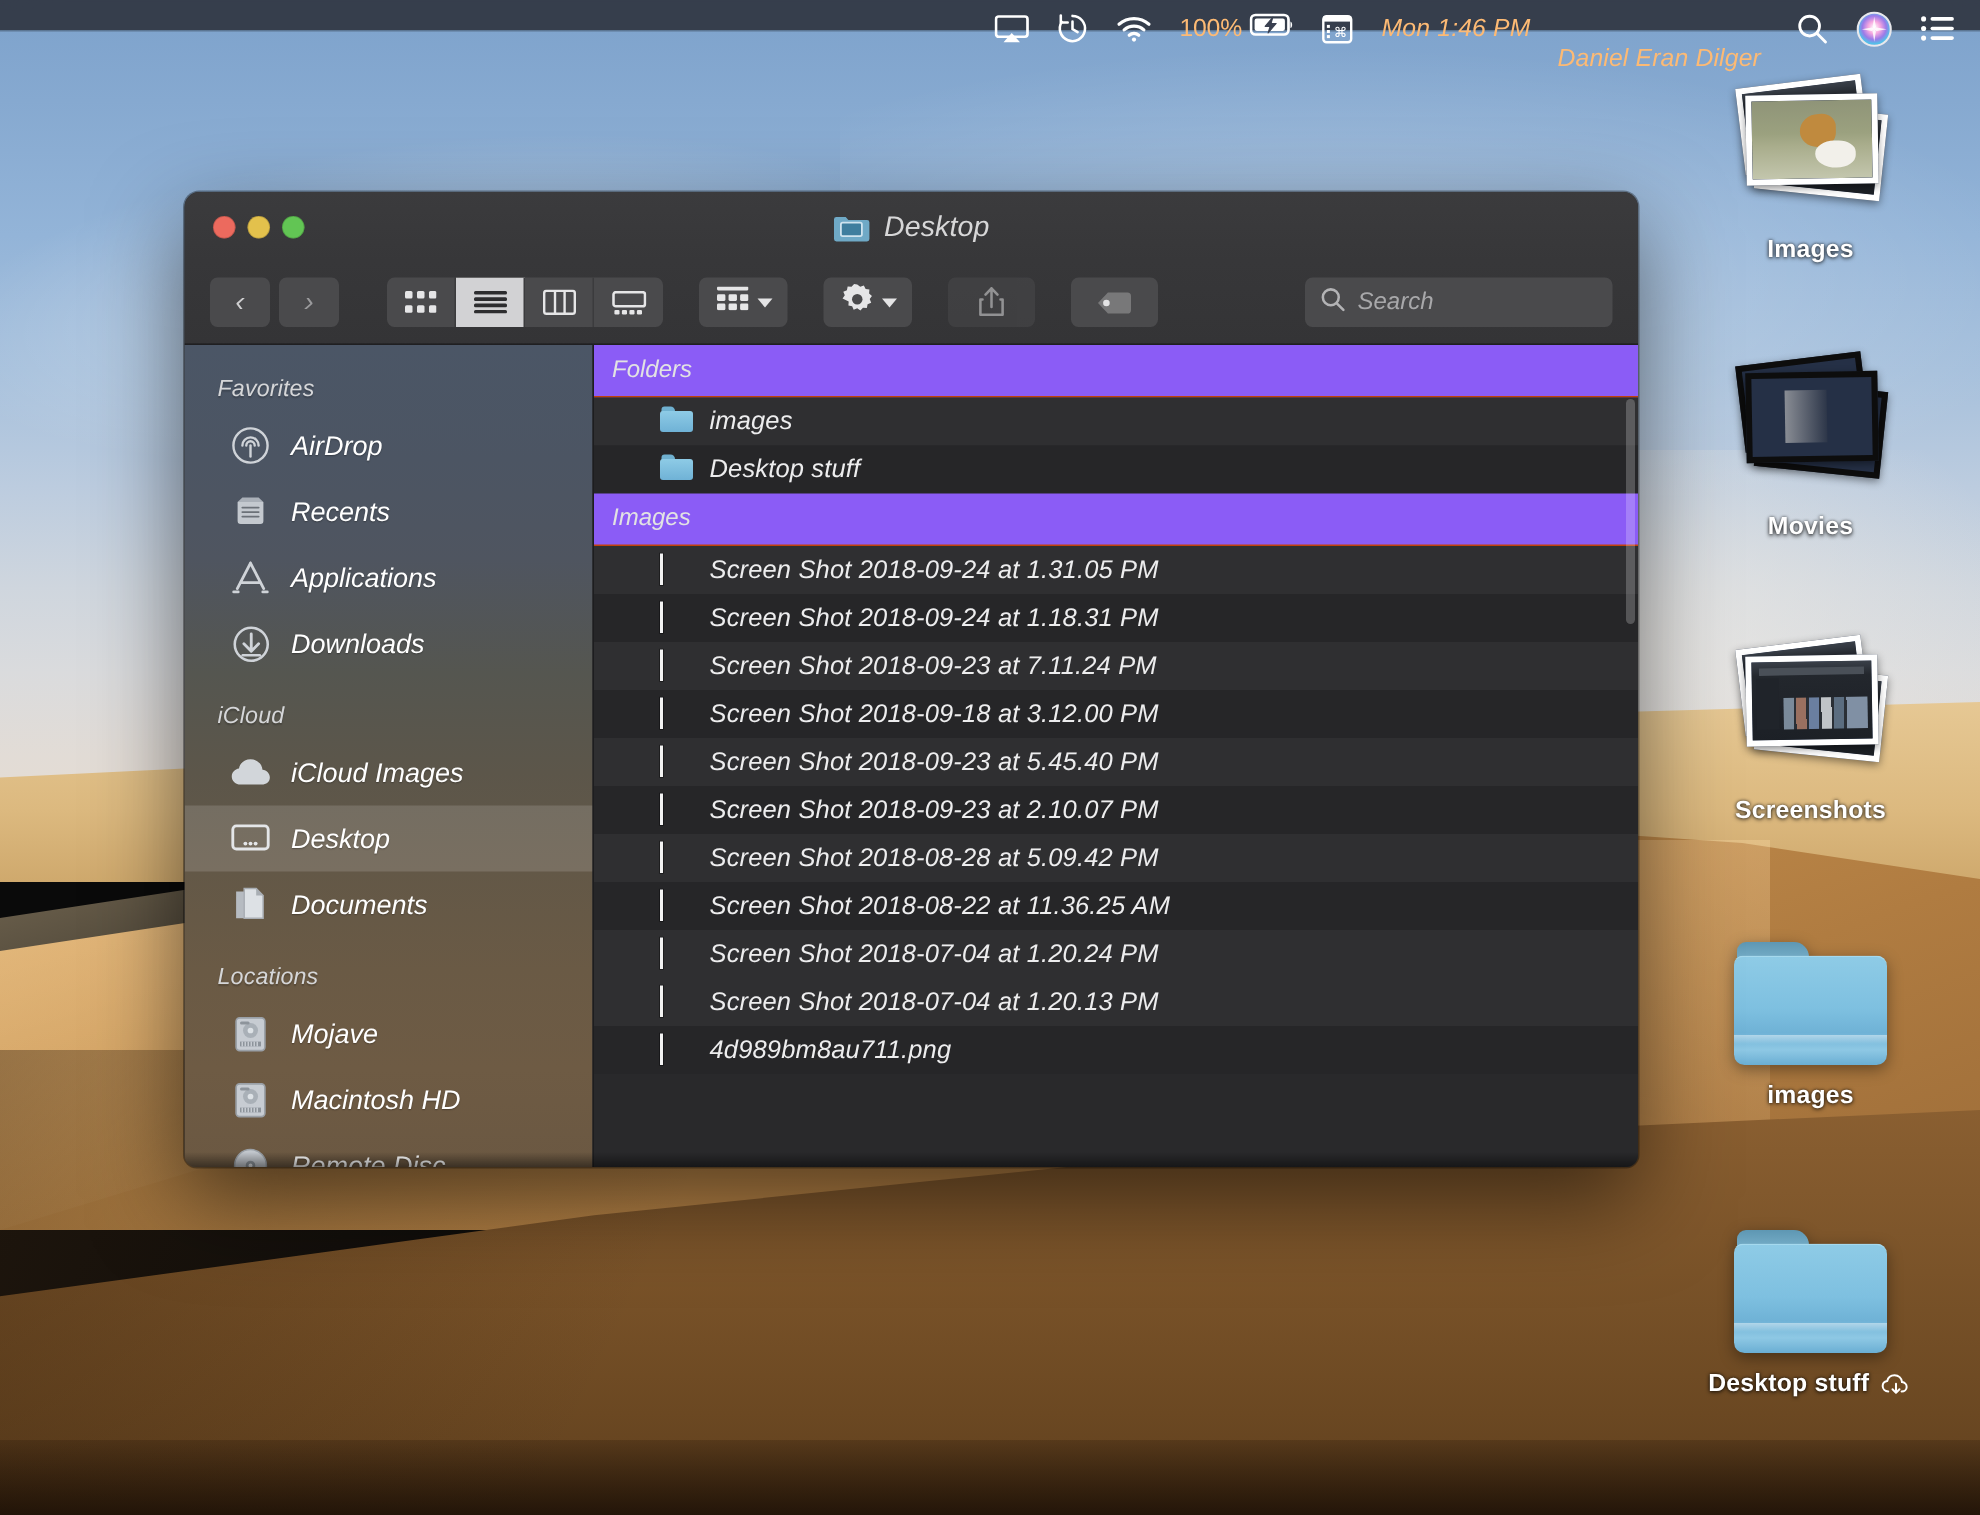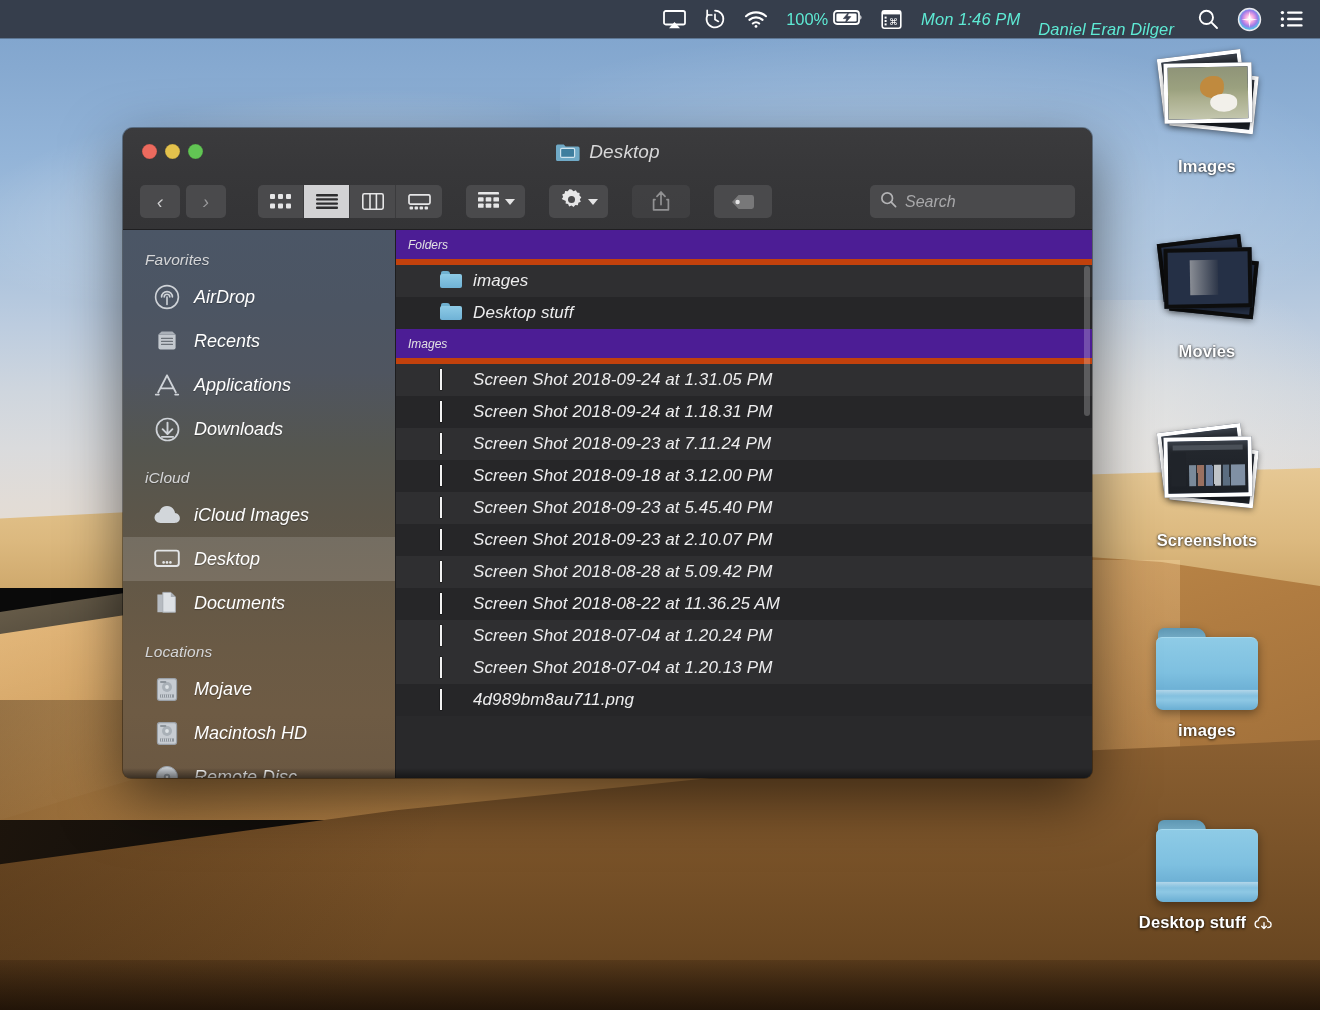--- a/index.html
+++ b/index.html
@@ -82,25 +82,25 @@
     position:absolute; left:420px; top:560px; width:760px; height:320px;
     background:linear-gradient(200deg, rgba(255,222,170,.30) 0%, rgba(255,222,170,0) 55%);
   }
   .wp-bottom-dark {
     position:absolute; left:0; top:960px; width:1320px; height:50px;
     background:linear-gradient(to bottom, rgba(35,20,8,.25), rgba(25,14,5,.85));
   }
 
   
   #menubar {
-    position:absolute; left:0; top:0; width:1320px; height:38px;
+    position:absolute; left:0; top:0; width:1320px; height:20px;
     background:rgba(48,54,66,.93);
     backdrop-filter:blur(18px);
-    display:flex; align-items:center; justify-content:flex-end;
-    color:#5eead4; font-size:16px;
+    display:flex; justify-content:flex-end;
+    color:#fdba74; font-size:16px;
     box-shadow:0 1px 0 rgba(0,0,0,.28);
     z-index:50;
   }
   .mb-item {
     display:flex; align-items:center; height:38px;
     padding:0 9px; gap:5px; white-space:nowrap;
   }
   .mb-label { font-size:16.5px; letter-spacing:.1px;font-style:italic; }
   .mb-clock { font-weight:400; padding:0 12px 0 10px; }
   .mb-user { font-weight:400; padding:0 14px 0 6px;margin-top:20px; }
@@ -267,23 +267,23 @@
     padding-left:30px; color:#fff; font-size:18px;
     text-shadow:0 1px 1px rgba(0,0,0,.3);
   }
   .sb-item.selected { background:rgba(255,255,255,.14); }
   .sb-ico { width:28px; height:26px; flex:none; display:flex; align-items:center; justify-content:center; }
 
   
   .filelist { flex:1; background:#29292b; overflow:hidden; position:relative; }
   .grp-head {
     height:35px; display:flex; align-items:center; padding-left:12px;
-    color:#e2e2e3; font-size:12px;
-    background:#4c1d95;
-    border-bottom:6px solid #c2410c;
+    color:#e2e2e3; font-size:16px;
+    background:#8b5cf6;
+    border-bottom:1px solid #c2410c;
   }
   .row {
     height:32px; display:flex; align-items:center; gap:11px; padding-left:44px;
     color:#ededee; font-size:17px; letter-spacing:.1px;
   }
   .row.odd  { background:#2f2f31; }
   .row.even { background:#262628; }
   .row .fname { white-space:nowrap; }
   .r-ico { width:22px; height:20px; flex:none; position:relative; }
   

